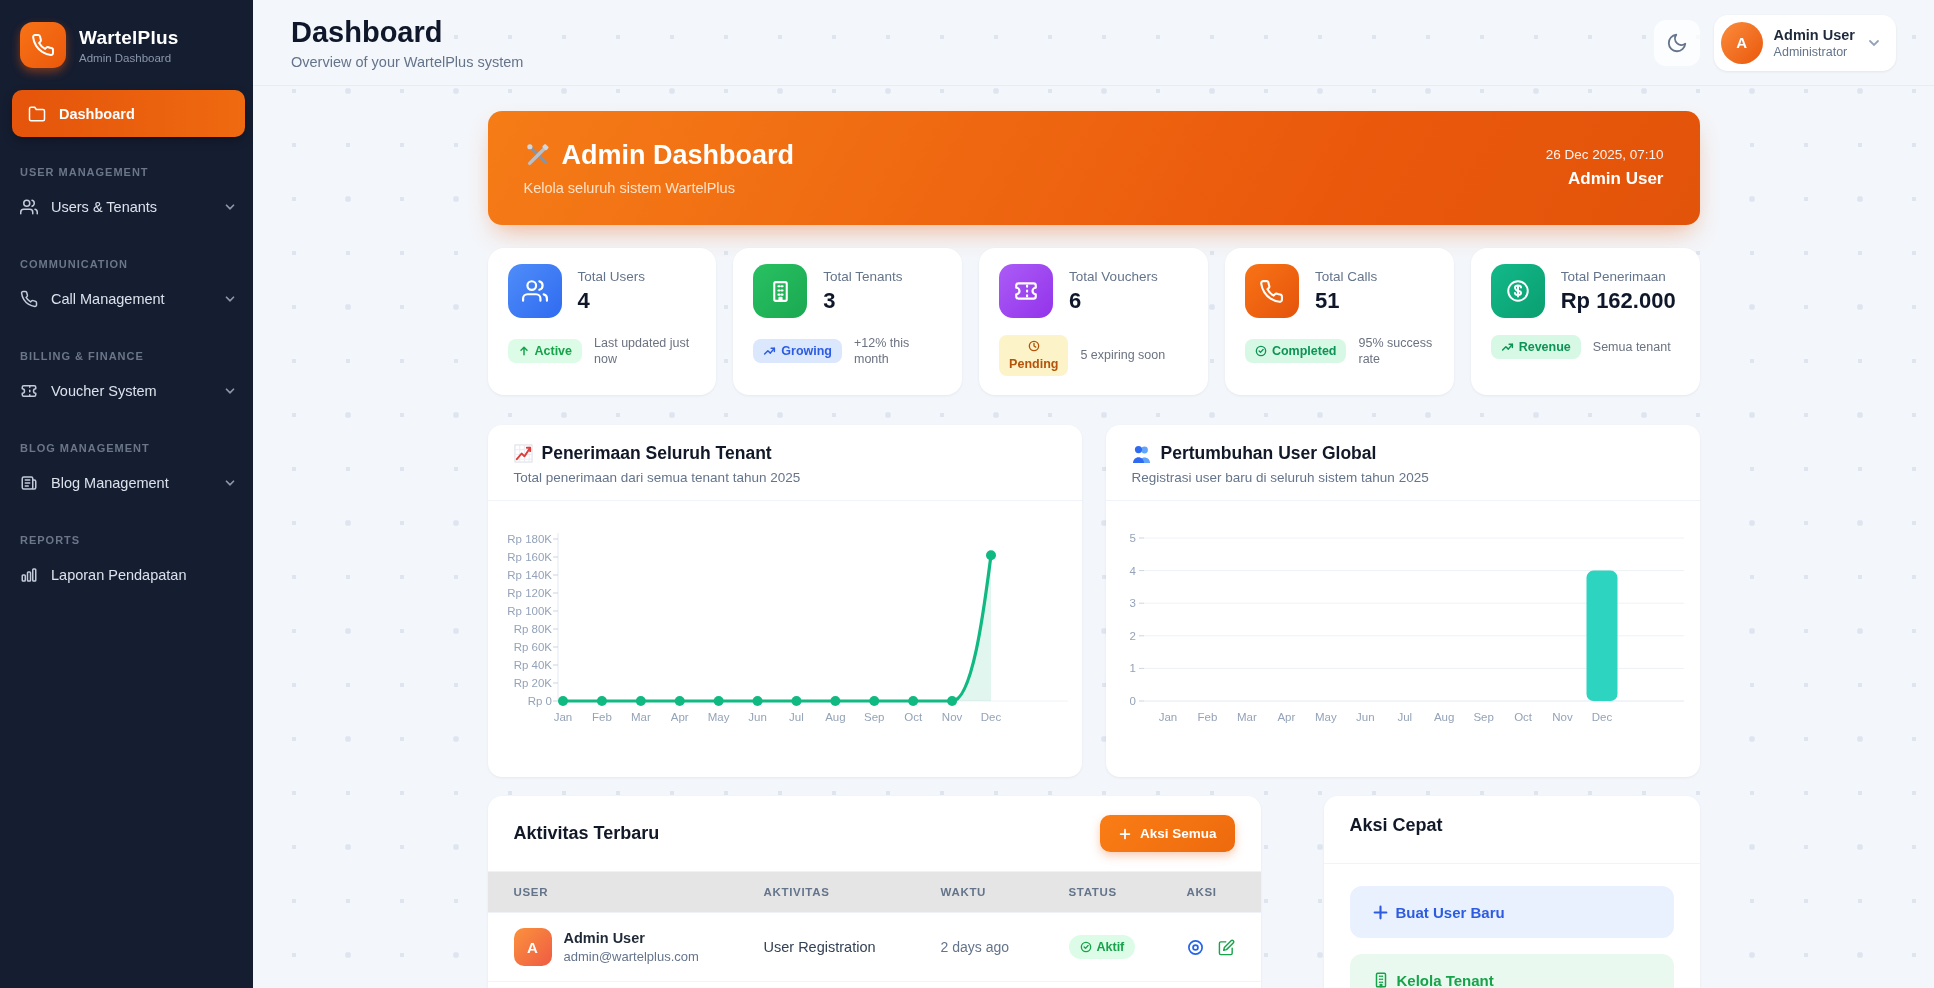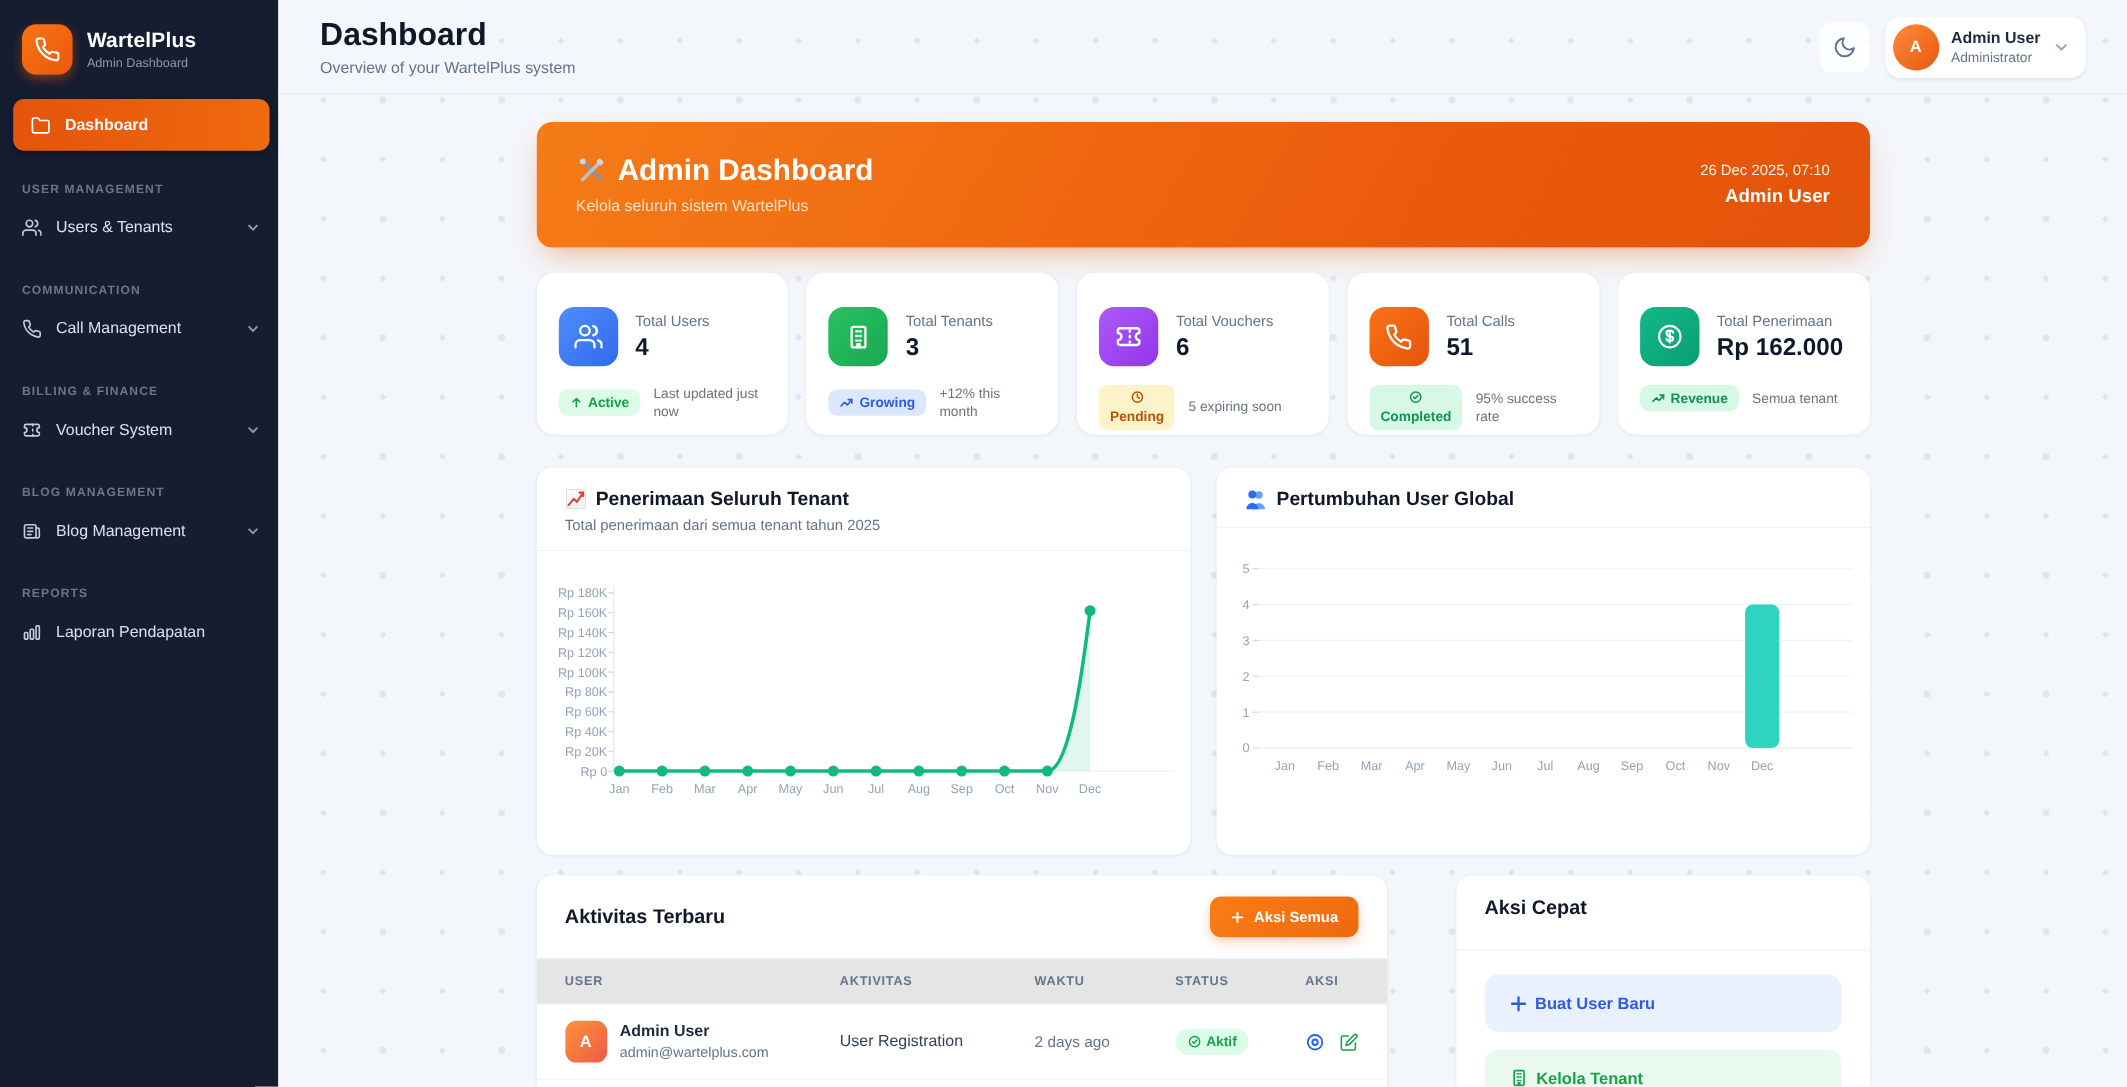--- a/index.html
+++ b/index.html
@@ -40,21 +40,21 @@
 
   
   .banner { height:114px; border-radius:14px; background:linear-gradient(120deg,#f57c17 0%,#ea580c 70%,#e2540a 100%); display:flex; align-items:center; justify-content:space-between; padding:0 36px; box-shadow:0 12px 26px -8px rgba(234,88,12,.45); }
   .banner-title { display:flex; align-items:center; gap:11px; font-size:27px; font-weight:800; color:#fff; }
   .banner-sub { font-size:14.5px; color:#ffe1c7; margin-top:9px; }
   .banner-date { font-size:13.5px; color:rgba(255,255,255,.92); text-align:right; }
   .banner-user { font-size:17px; font-weight:700; color:#fff; text-align:right; margin-top:7px; }
 
   
   .stats { display:grid; grid-template-columns:repeat(5,1fr); gap:17px; margin-top:23px; }
-  .stat-card { background:#fff; border-radius:16px; height:147px; padding:31px 20px; box-shadow:0 1px 3px rgba(15,23,42,.06); }
+  .stat-card { background:#fff; border-radius:16px; height:147px; padding:16px 20px; box-shadow:0 1px 3px rgba(15,23,42,.06); }
   .stat-top { display:flex; align-items:center; gap:16px; }
   .stat-icon { width:54px; height:54px; min-width:54px; border-radius:14px; display:flex; align-items:center; justify-content:center; color:#fff; }
   .stat-label { font-size:13.5px; color:#64748b; }
   .stat-value { font-size:22px; font-weight:800; color:#0f172a; margin-top:4px; }
   .stat-bottom { display:flex; align-items:center; margin-top:17px; }
   .stat-badge { display:inline-flex; align-items:center; gap:5px; font-size:12.5px; font-weight:600; padding:5px 10px; border-radius:8px; white-space:nowrap; }
   .stat-note { font-size:12.5px; color:#6b7280; margin-left:12px; line-height:1.3; }
   .ic-blue { background:linear-gradient(135deg,#4f8df9,#2f6bf0); }
   .ic-green { background:linear-gradient(135deg,#28c162,#1ba851); }
   .ic-purple { background:linear-gradient(135deg,#ab5cf7,#9333ea); }
@@ -347,21 +347,21 @@
               <svg width="25" height="25" viewBox="0 0 24 24" fill="none" stroke="#fff" stroke-width="2" stroke-linecap="round" stroke-linejoin="round">
                   <path d="M22 16.92v3a2 2 0 0 1-2.18 2 19.79 19.79 0 0 1-8.63-3.07 19.5 19.5 0 0 1-6-6A19.79 19.79 0 0 1 2.12 4.18 2 2 0 0 1 4.11 2h3a2 2 0 0 1 2 1.72c.13.96.36 1.9.7 2.81a2 2 0 0 1-.45 2.11L8.09 9.91a16 16 0 0 0 6 6l1.27-1.27a2 2 0 0 1 2.11-.45c.91.34 1.85.57 2.81.7A2 2 0 0 1 22 16.92z"></path>
                 </svg>
             </div>
             <div>
               <div class="stat-label">Total Calls</div>
               <div class="stat-value">51</div>
             </div>
           </div>
           <div class="stat-bottom">
-            <span class="stat-badge" style="background: rgb(215, 248, 229); color: rgb(13, 148, 85); flex-direction: column;">
+            <span class="stat-badge" style="background: rgb(215, 248, 229); color: rgb(13, 148, 85);">
               <span style="display:flex">
                   <svg width="12" height="12" viewBox="0 0 16 16" fill="none" stroke="currentColor" stroke-width="1.8" stroke-linecap="round" stroke-linejoin="round">
                     <circle cx="8" cy="8" r="6.2"></circle>
                     <path d="M5.5 8l1.8 1.8L10.8 6"></path>
                   </svg>
                 </span>
               <span>Completed</span>
             </span>
             <span class="stat-note">95% success rate</span>
           </div>
@@ -469,20 +469,21 @@
               <span style="display:flex">
                 <svg width="20" height="20" viewBox="0 0 20 20" fill="none">
                     <circle cx="12.5" cy="6" r="3.4" fill="#60a5fa"></circle>
                     <path d="M7 19c0-3.3 2.5-5.5 5.5-5.5S18 15.7 18 19z" fill="#60a5fa"></path>
                     <circle cx="6.5" cy="5.6" r="3.6" fill="#2f6bf0"></circle>
                     <path d="M1 19c0-3.5 2.6-5.8 5.5-5.8S12 15.5 12 19z" fill="#2f6bf0"></path>
                   </svg>
               </span>
               <span>Pertumbuhan User Global</span>
             </div>
+            <div class="chart-sub">Registrasi user baru di seluruh sistem tahun 2025</div>
           </div>
           <svg id="chart1" class="chart-svg" viewBox="0 0 594 272">
               <line x1="38" y1="200" x2="578" y2="200" stroke="#e2e8f0"></line>
               <line x1="33" y1="200" x2="38" y2="200" stroke="#cbd5e1"></line>
               <text x="30" y="204" text-anchor="end" class="tick">0</text>
               <line x1="38" y1="167.4" x2="578" y2="167.4" stroke="#eef2f7"></line>
               <line x1="33" y1="167.4" x2="38" y2="167.4" stroke="#cbd5e1"></line>
               <text x="30" y="171.4" text-anchor="end" class="tick">1</text>
               <line x1="38" y1="134.8" x2="578" y2="134.8" stroke="#eef2f7"></line>
               <line x1="33" y1="134.8" x2="38" y2="134.8" stroke="#cbd5e1"></line>

